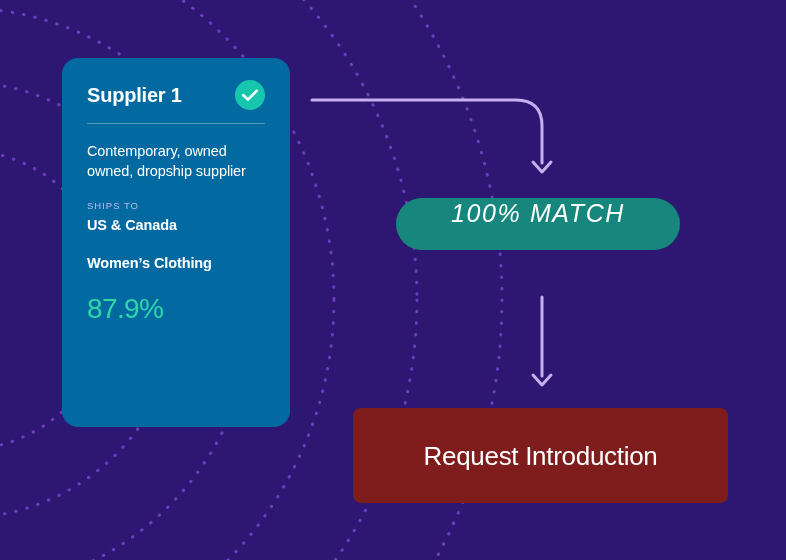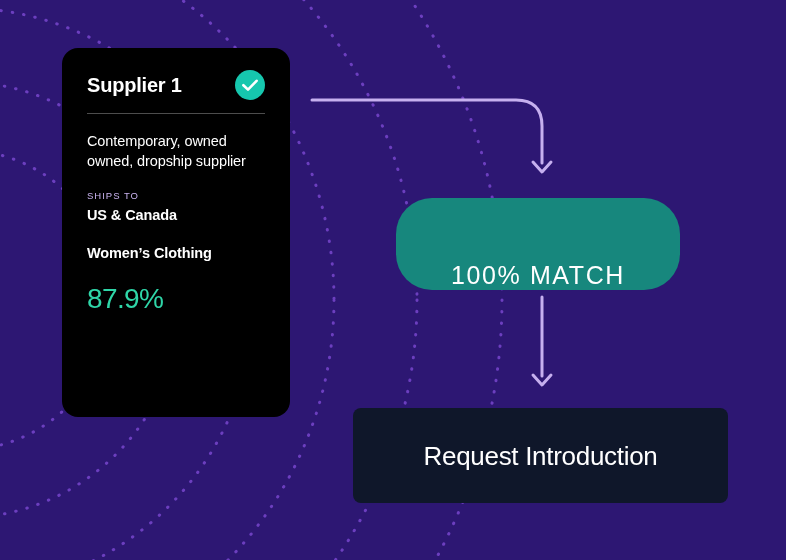--- a/index.html
+++ b/index.html
@@ -38,24 +38,24 @@
     top: 0;
     width: 786px;
     height: 560px;
     pointer-events: none;
   }
 
   
   #supplier-card {
     position: absolute;
     left: 62px;
-    top: 48px;
+    top: 58px;
     width: 228px;
     height: 369px;
-    background: #000000;
+    background: #0369a1;
     border-radius: 16px;
     box-sizing: border-box;
     padding: 22px 25px 0 25px;
   }
   .card-head {
     display: flex;
     align-items: center;
     justify-content: space-between;
     height: 30px;
   }
@@ -109,42 +109,43 @@
     letter-spacing: -0.6px;
     line-height: 34px;
   }
 
   
   #match-pill {
     position: absolute;
     left: 396px;
     top: 198px;
     width: 284px;
-    height: 92px;
+    height: 52px;
     background: #17877d;
     border-radius: 36px;
     display: flex;
-    align-items: flex-end;
+    align-items: flex-start;
     justify-content: center;
+    font-style: italic;
   }
   #match-pill .pill-label {
     color: #ffffff;
     font-size: 25px;
     letter-spacing: 1.6px;
     line-height: 30px;
   }
 
   
   #request-intro-button {
     position: absolute;
     left: 353px;
     top: 408px;
     width: 375px;
     height: 95px;
-    background: #0f172a;
+    background: #7f1d1d;
     border: none;
     border-radius: 8px;
     display: flex;
     align-items: center;
     justify-content: center;
     cursor: pointer;
     padding: 0;
     font-family: "Liberation Sans", sans-serif;
   }
   #request-intro-button .btn-label {

